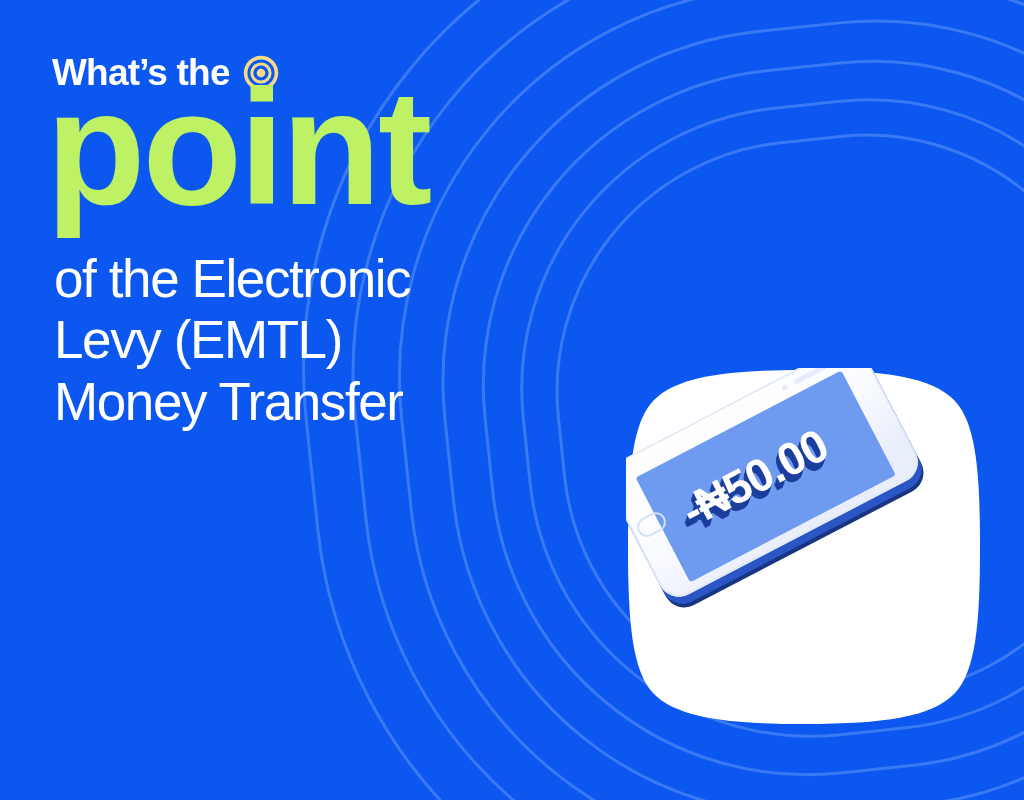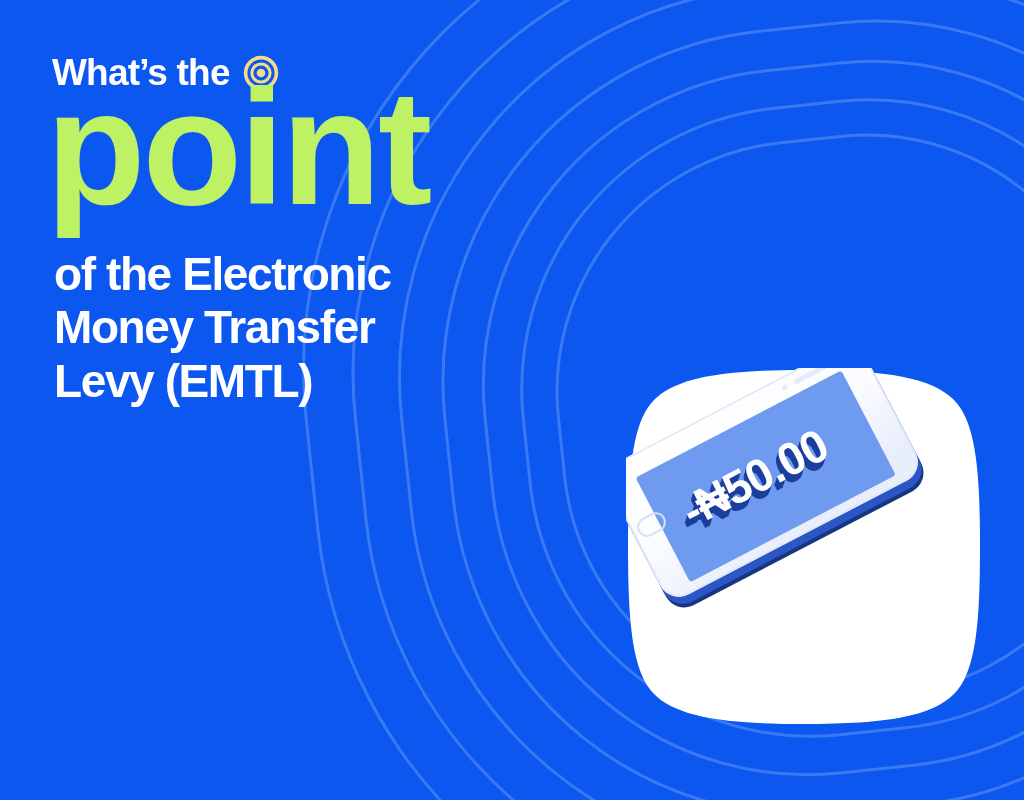--- a/index.html
+++ b/index.html
@@ -60,22 +60,22 @@
     margin-top:-6px;
     margin-left:-6px;
     white-space:nowrap;
   }
 
   #subhead {
     position:absolute;
     left:54px; top:248px;
     width:640px;
     color:#ffffff;
-    font-size:46px;
-    font-weight:bold;
+    font-size:53px;
+    font-weight:normal;
     line-height:1.16;
     letter-spacing:-1.4px;
   }
   #subhead .ln { display:block; white-space:nowrap; }
 
   
   #blob-wrap {
     position:absolute;
     left:626px; top:368px;
     width:356px; height:358px;
@@ -130,22 +130,22 @@
         <circle cx="18" cy="18" r="9.1" fill="none" stroke="#f6da86" stroke-width="3.0"></circle>
         <circle cx="18" cy="18" r="4.3" fill="#f6da86"></circle>
       </svg>
     </div>
 
     <span class="word-point">point</span>
   </div>
 
   <h1 id="subhead">
     <span class="ln">of the Electronic</span>
+    <span class="ln">Levy (EMTL)</span>
     <span class="ln">Money Transfer</span>
-    <span class="ln">Levy (EMTL)</span>
   </h1>
 
   <div id="blob-wrap">
 
     <svg id="white-blob" viewBox="0 0 356 358" aria-hidden="true">
       <path d="M178 2
                C 262 2, 306 10, 328 32
                C 350 54, 354 104, 354 179
                C 354 254, 350 304, 328 326
                C 306 348, 262 356, 178 356

